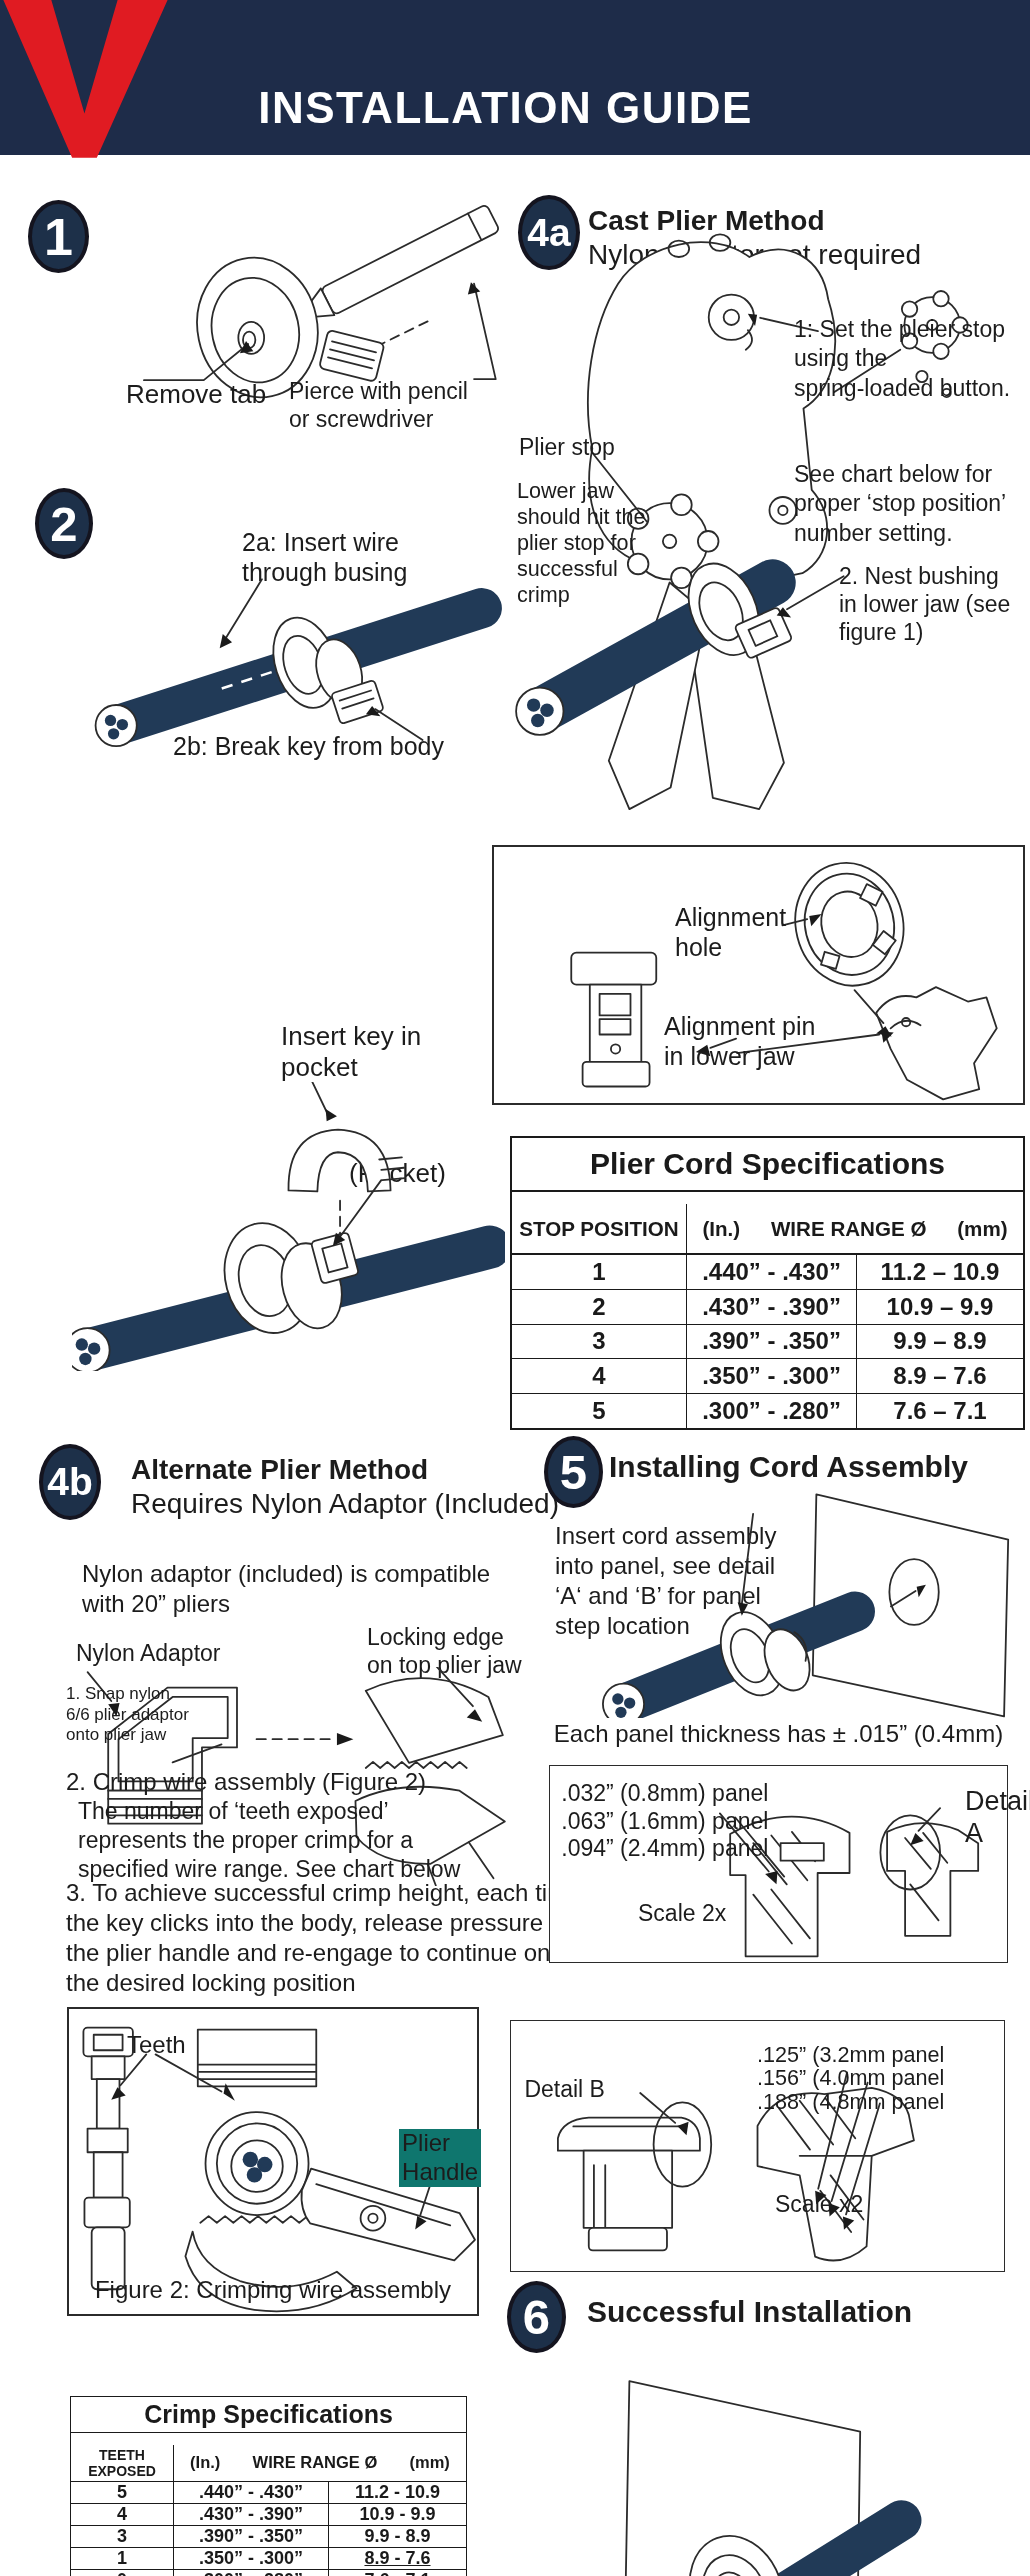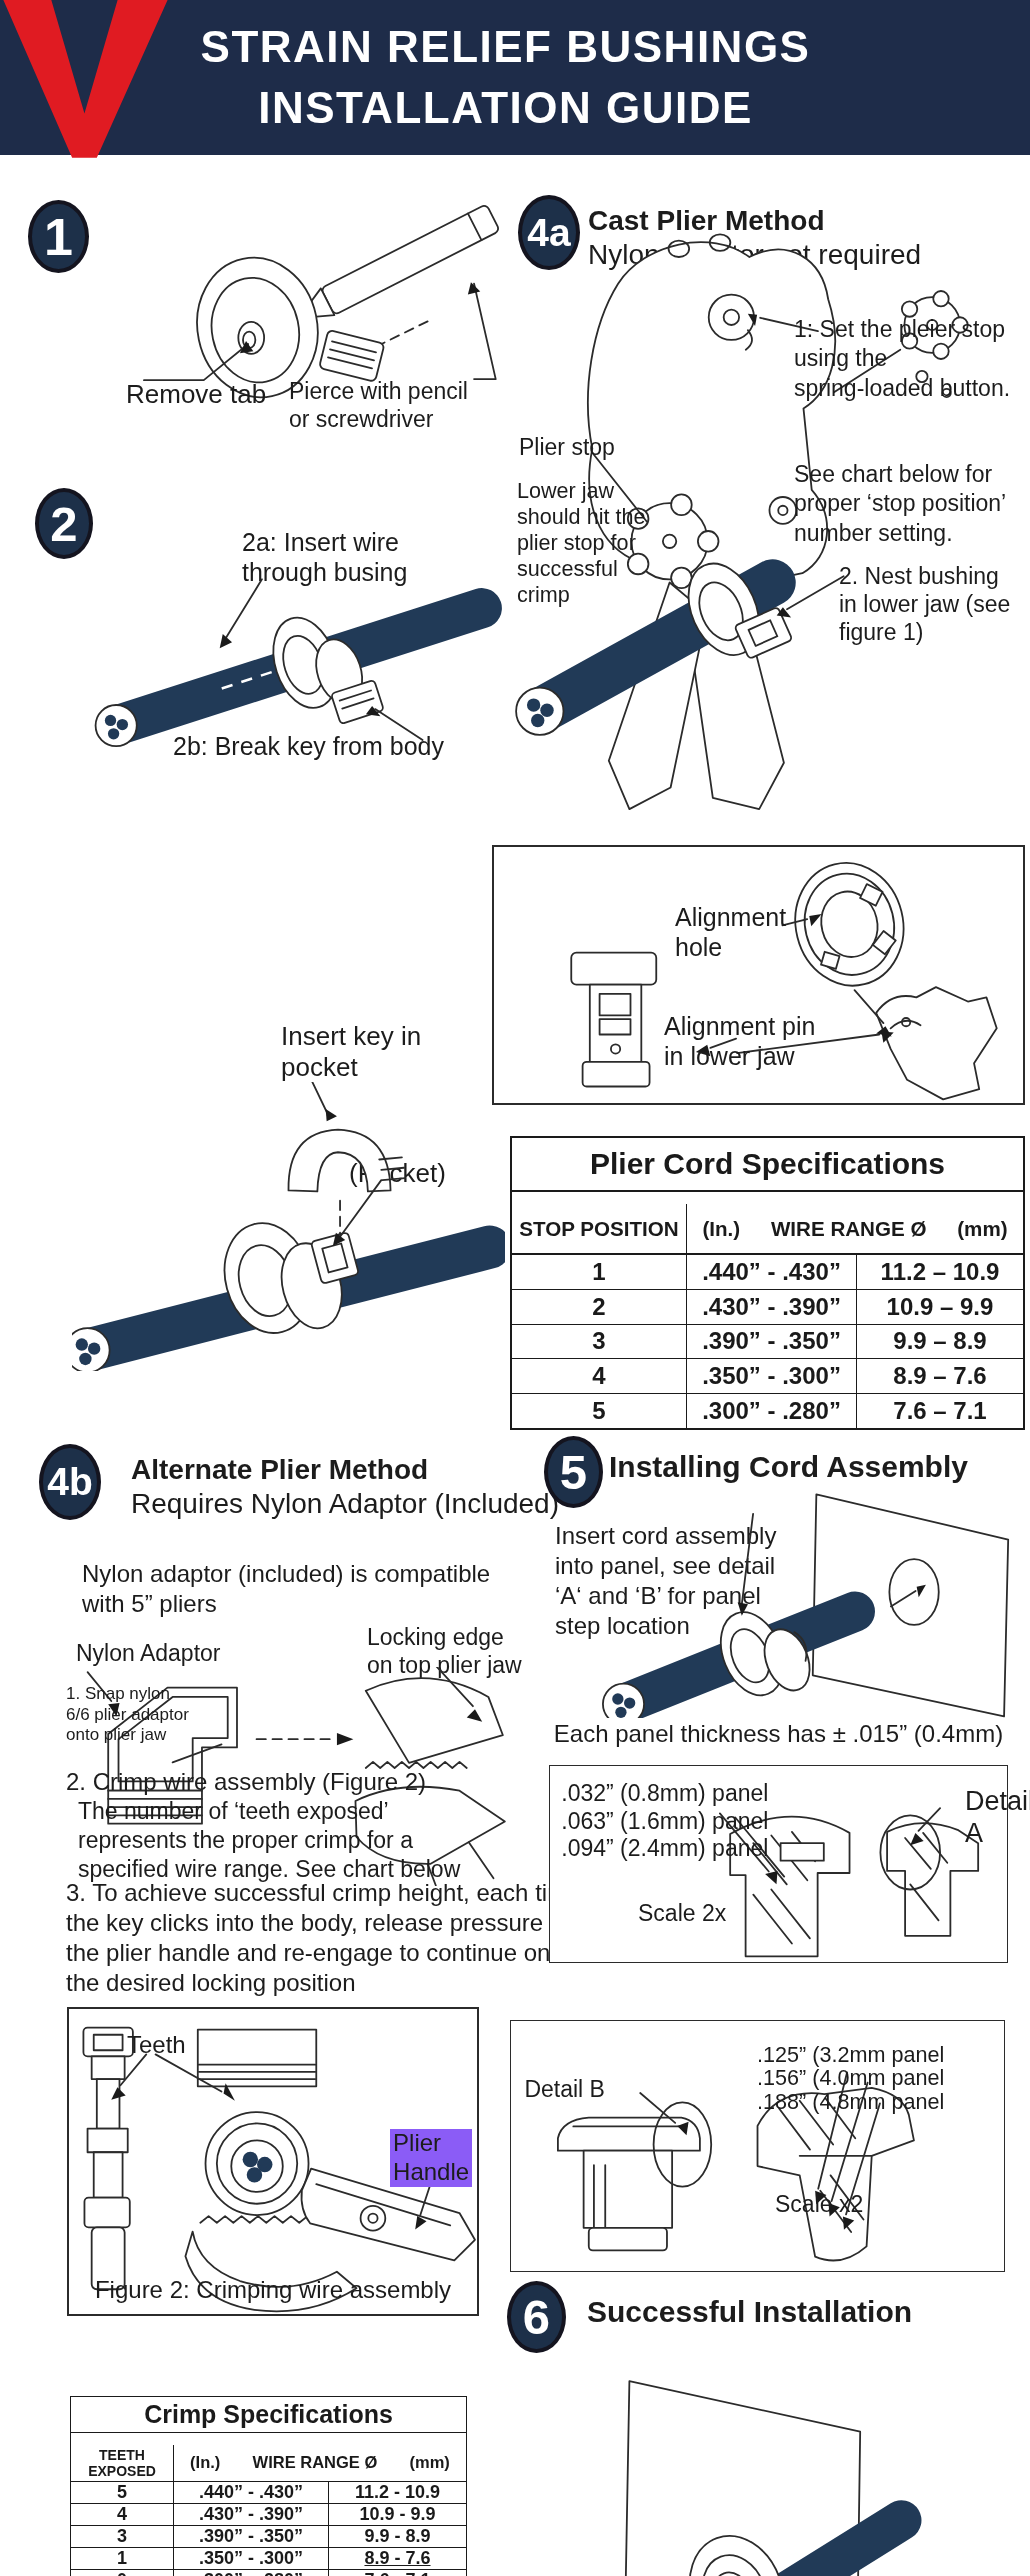--- a/index.html
+++ b/index.html
@@ -31,21 +31,20 @@
 </style>
 </head>
 <body>
 
 <div id="page">
 
   <div class="abs" style="left:0;top:0;width:1030px;height:155px;background:#1e2c49;">
     <svg class="abs" style="left:-4.1px;top:-3.1px;" width="180" height="161" viewBox="0 0 350 312">
       <polygon points="12,0 106,0 172,226 238,0 336,0 196,312 148,312" fill="#e01b22"></polygon>
     </svg>
-    <div class="lbl ttl" style="left:155px;top:19.6px;width:701px;text-align:center;font-size:44px;color:#fff;letter-spacing:1.5px;">STRAIN RELIEF BUSHINGS</div>
     <div class="lbl ttl" style="left:155px;top:81px;width:701px;text-align:center;font-size:44px;color:#fff;letter-spacing:1.5px;">INSTALLATION GUIDE</div>
   </div>
 
   <div class="badge" style="left:28px;top:200px;width:61px;height:73px;font-size:52px;">1</div>
 
   <svg class="abs" style="left:113px;top:183px;" width="392" height="222" viewBox="0 0 760 430">
     <g transform="rotate(-27 560 160)">
       <rect class="s f" x="400" y="128" width="360" height="58" rx="10"></rect>
       <polygon class="s f" points="400,128 336,160 400,186"></polygon>
       <line class="s" x1="720" y1="128" x2="720" y2="186"></line>
@@ -290,21 +289,21 @@
       <div class="cc" style="flex:1;">7.6 – 7.1</div>
     </div>
   </div>
 
   <div class="badge" style="left:39px;top:1444px;width:62px;height:76px;font-size:39px;">4b</div>
   <div class="lbl" style="left:131px;top:1453px;font-size:28px;line-height:1.22;">
     <div style="font-weight:600;">Alternate Plier Method</div>
     <div>Requires Nylon Adaptor (Included)</div>
   </div>
   <div class="lbl pre" style="left:82px;top:1559px;font-size:24px;line-height:1.25;">Nylon adaptor (included) is compatible
-with 5” pliers</div>
+with 20” pliers</div>
   <div class="lbl" style="left:76px;top:1639px;font-size:23px;">Nylon Adaptor</div>
   <div class="lbl pre" style="left:367px;top:1624px;font-size:23px;line-height:1.2;">Locking edge
 on top plier jaw</div>
 
   <svg class="abs" style="left:67px;top:1667px;" width="443" height="219" viewBox="0 0 860 425">
     <g>
       <path class="s f" d="M80,130 L195,40 L330,40 L330,156 L262,156 L262,240 L80,240 Z"></path>
       <path class="s" d="M100,140 L205,58 L312,58 L312,138 L244,138 L244,222 L100,222 Z"></path>
       <rect class="s f" x="80" y="240" width="182" height="64"></rect>
       <line class="s" x1="80" y1="256" x2="262" y2="256"></line>
@@ -468,21 +467,21 @@
         <circle class="s" cx="590" cy="406" r="9"></circle>
       </g>
       <polyline class="s" points="150,88 100,148"></polyline>
       <polygon class="ah" points="94,152 82,176 110,168"></polygon>
       <polyline class="s" points="168,88 296,160"></polyline>
       <polygon class="ah" points="300,164 322,178 304,144"></polygon>
       <polyline class="s" points="700,345 682,400"></polyline>
       <polygon class="ah" points="676,402 672,428 694,412"></polygon>
     </svg>
     <div class="lbl" style="left:58px;top:20.6px;font-size:24px;">Teeth</div>
-    <div class="lbl pre" style="left:321px;top:120px;font-size:24px;line-height:1.2;background:#8b5cf6;padding:0 3.1px;">Plier
+    <div class="lbl pre" style="left:330px;top:120px;font-size:24px;line-height:1.2;background:#0f766e;padding:0 3.1px;">Plier
 Handle</div>
     <div class="lbl" style="left:0;bottom:9.3px;width:100%;text-align:center;font-size:24px;">Figure 2: Crimping wire assembly</div>
   </div>
 
   <div class="spec-table" style="left:70px;top:2396px;width:397px;height:196px;border-width:1.5px;">
     <div class="spec-title" style="height:39px;font-size:25px;border-bottom-width:1.5px;">Crimp Specifications</div>
     <div class="spec-head" style="height:41px;font-size:16.5px;border-bottom-width:1.5px;">
       <div class="cc br pre" style="width:103px;font-size:14px;text-align:center;line-height:1.15;">TEETH
 EXPOSED</div>
       <div class="hmerge">

